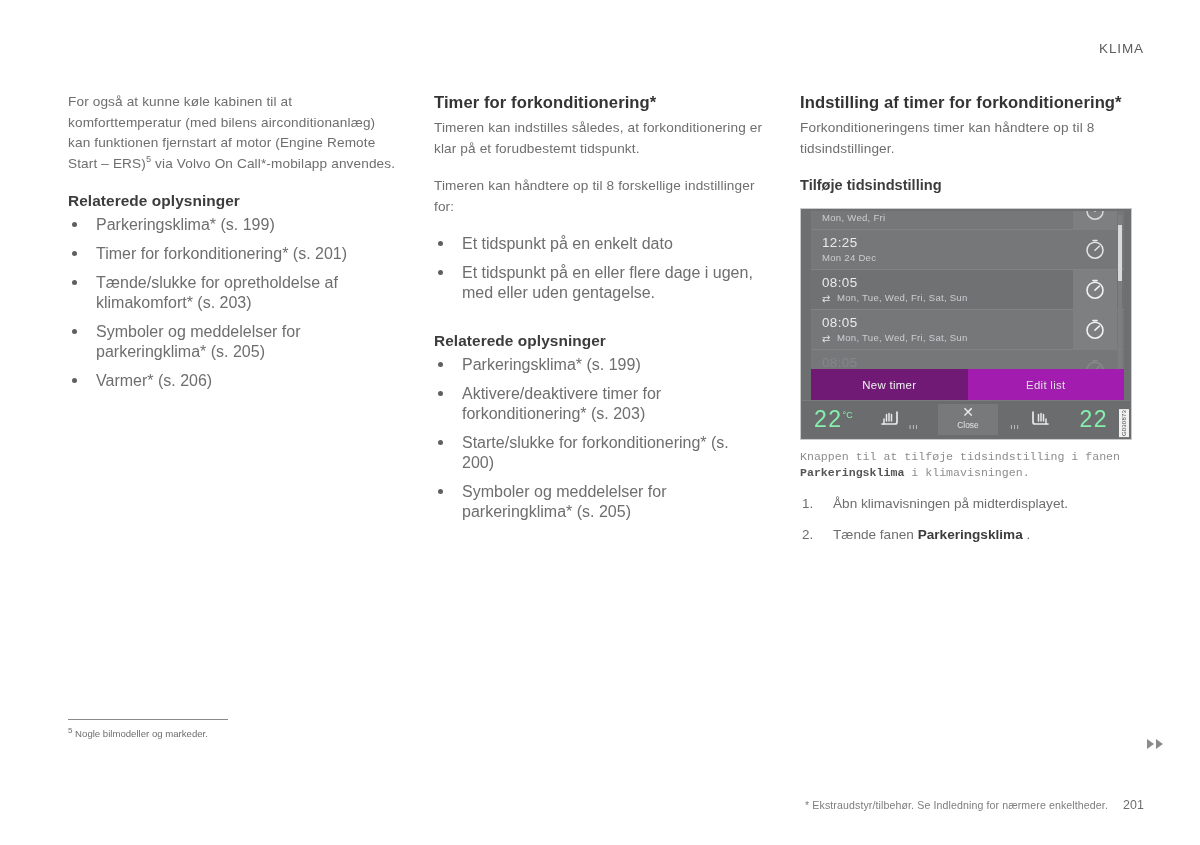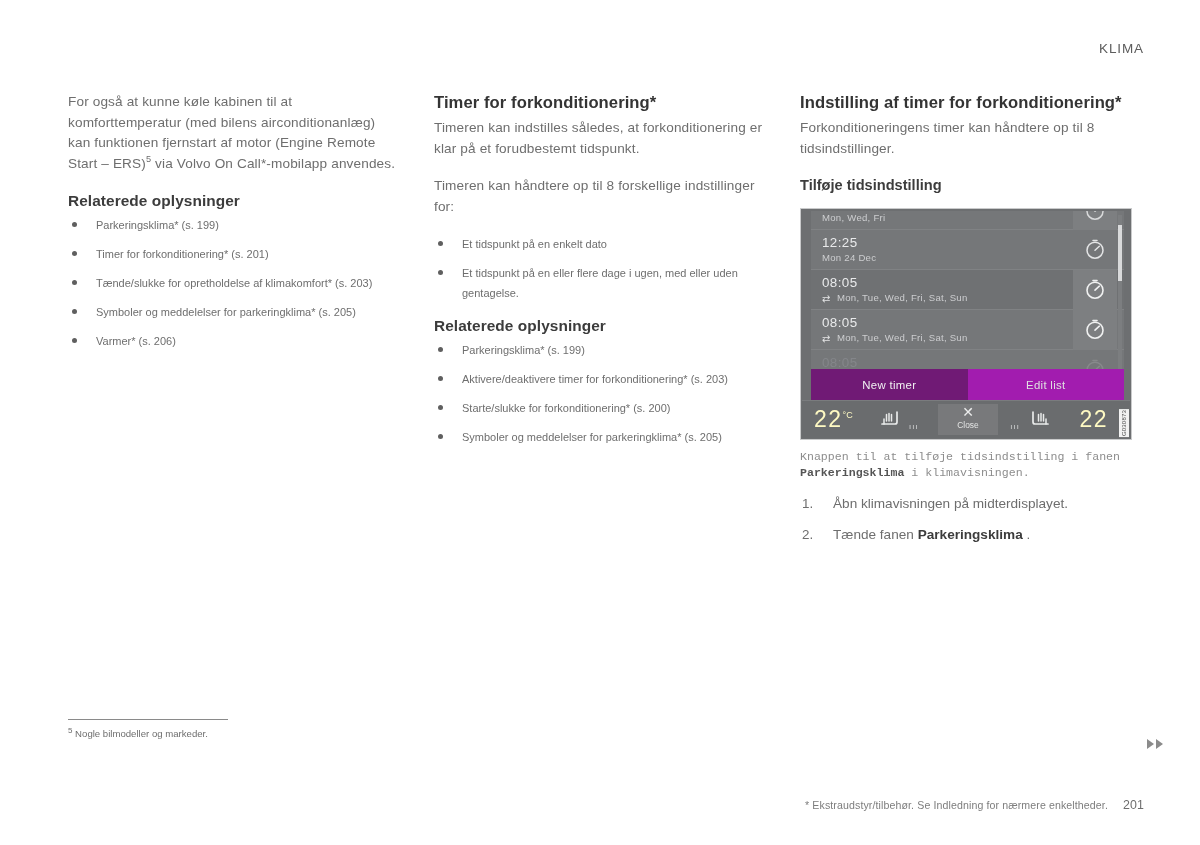--- a/index.html
+++ b/index.html
@@ -82,21 +82,21 @@
   
   ul.bullets {
     list-style: none;
     margin: 0;
     padding: 0;
   }
   ul.bullets > li {
     position: relative;
     padding-left: 28px;
     margin-bottom: 9px;
-    font-size: 11px;
+    font-size: 16px;
     line-height: 20px;
     color: #6e6e6e;
   }
   ul.bullets > li:last-child { margin-bottom: 0; }
   ul.bullets > li .dot {
     position: absolute;
     left: 4px;
     top: 7px;
     width: 5px;
     height: 5px;
@@ -259,21 +259,21 @@
     right: 1px;
     bottom: 1px;
     height: 37px;
     background: #6a6c6e;
     border-top: 1px solid #7a7c7e;
     display: flex;
     align-items: center;
   }
   .temp {
     font-size: 23px;
-    color: #fef9c3;
+    color: #86efac;
     letter-spacing: 1.5px;
     font-family: "Liberation Sans", sans-serif;
     text-align: center;
   }
   .temp .unit { font-size: 9px; vertical-align: super; letter-spacing: 0; }
   .temp-left { position: absolute; left: 12px; top: 5px; }
   .temp-right { position: absolute; right: 22px; top: 5px; }
   .seat-left { position: absolute; left: 76px; top: 7px; }
   .seat-right { position: absolute; right: 78px; top: 7px; }
   .bars { font-size: 7.5px; color: #dcdddd; letter-spacing: 1.2px; }
@@ -382,21 +382,21 @@
       <li><span class="dot"></span><span>Symboler og meddelelser for parkeringklima* (s. 205)</span></li>
       <li><span class="dot"></span><span>Varmer* (s. 206)</span></li>
     </ul>
   </div>
 
   <div class="col">
     <h1 class="heading">Timer for forkonditionering*</h1>
     <p class="body">Timeren kan indstilles således, at forkonditionering er klar på et forudbestemt tidspunkt.</p>
     <p class="body">Timeren kan håndtere op til 8 forskellige indstillinger for:</p>
 
-    <ul class="bullets" style="margin-bottom:13px;">
+    <ul class="bullets" style="margin-bottom:28px;">
       <li><span class="dot"></span><span>Et tidspunkt på en enkelt dato</span></li>
       <li><span class="dot"></span><span>Et tidspunkt på en eller flere dage i ugen, med eller uden gentagelse.</span></li>
     </ul>
 
     <h2 class="section">Relaterede oplysninger</h2>
     <ul class="bullets">
       <li><span class="dot"></span><span>Parkeringsklima* (s. 199)</span></li>
       <li><span class="dot"></span><span>Aktivere/deaktivere timer for forkonditionering* (s. 203)</span></li>
       <li><span class="dot"></span><span>Starte/slukke for forkonditionering* (s. 200)</span></li>
       <li><span class="dot"></span><span>Symboler og meddelelser for parkeringklima* (s. 205)</span></li>

